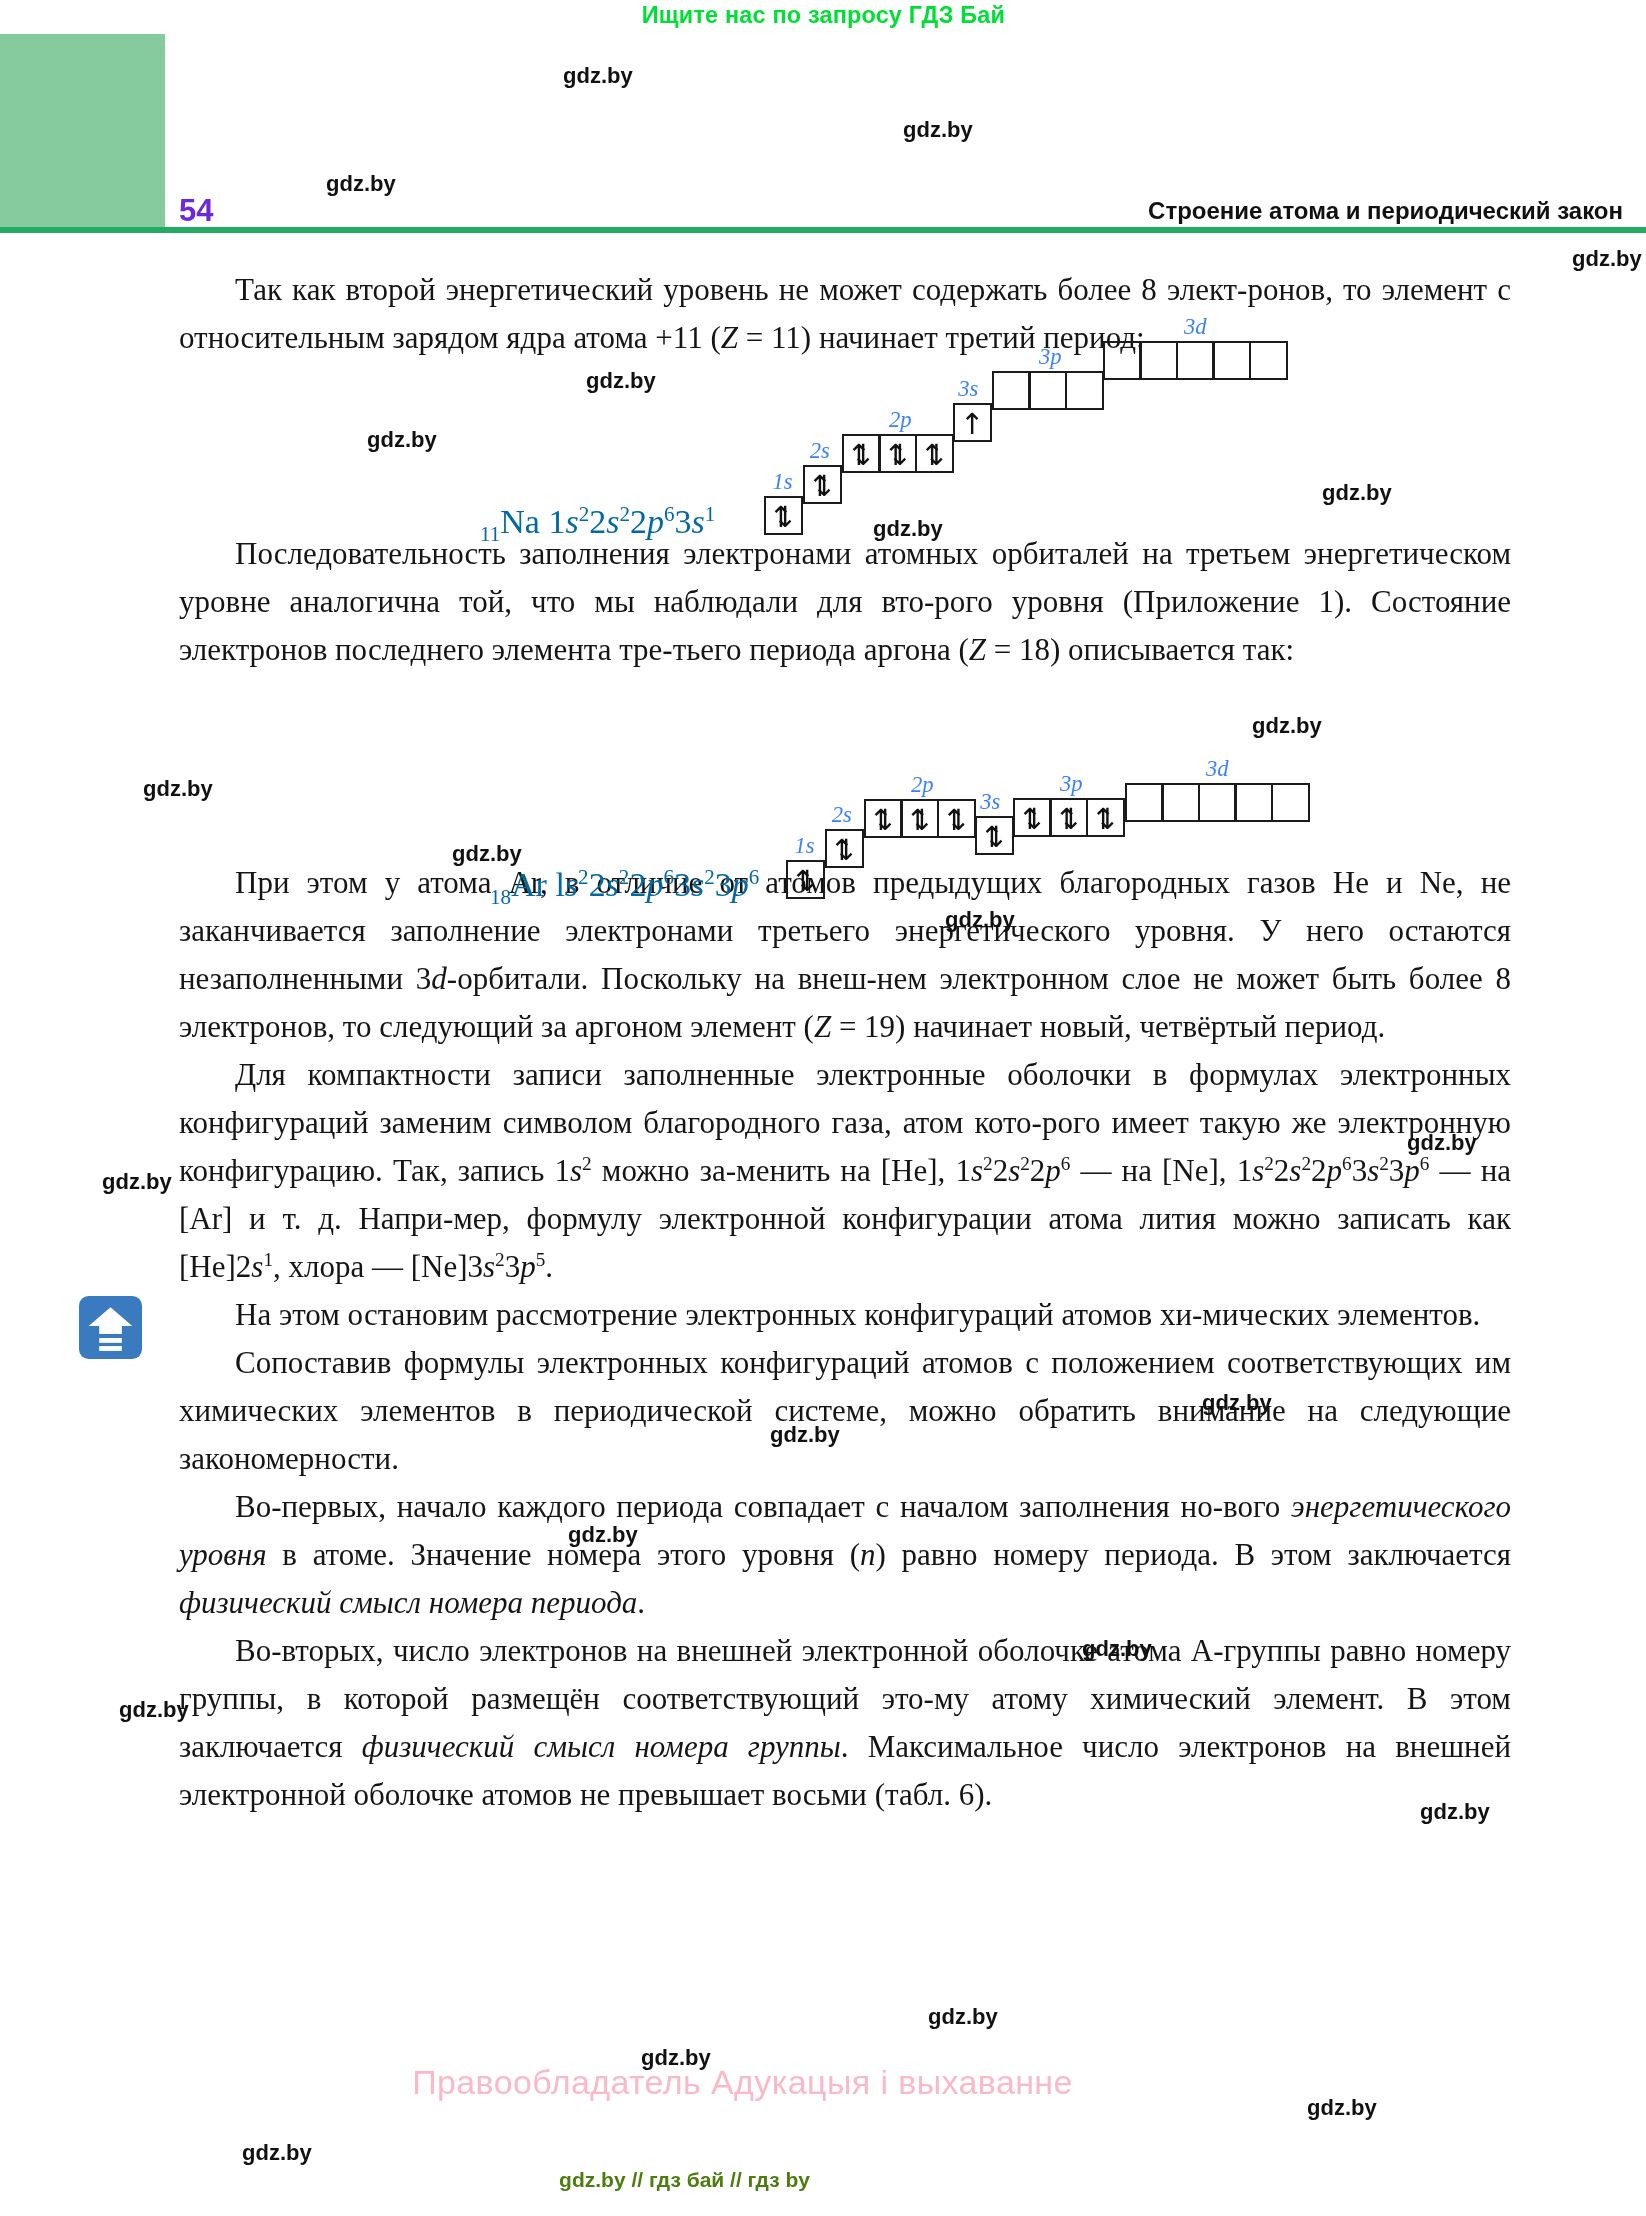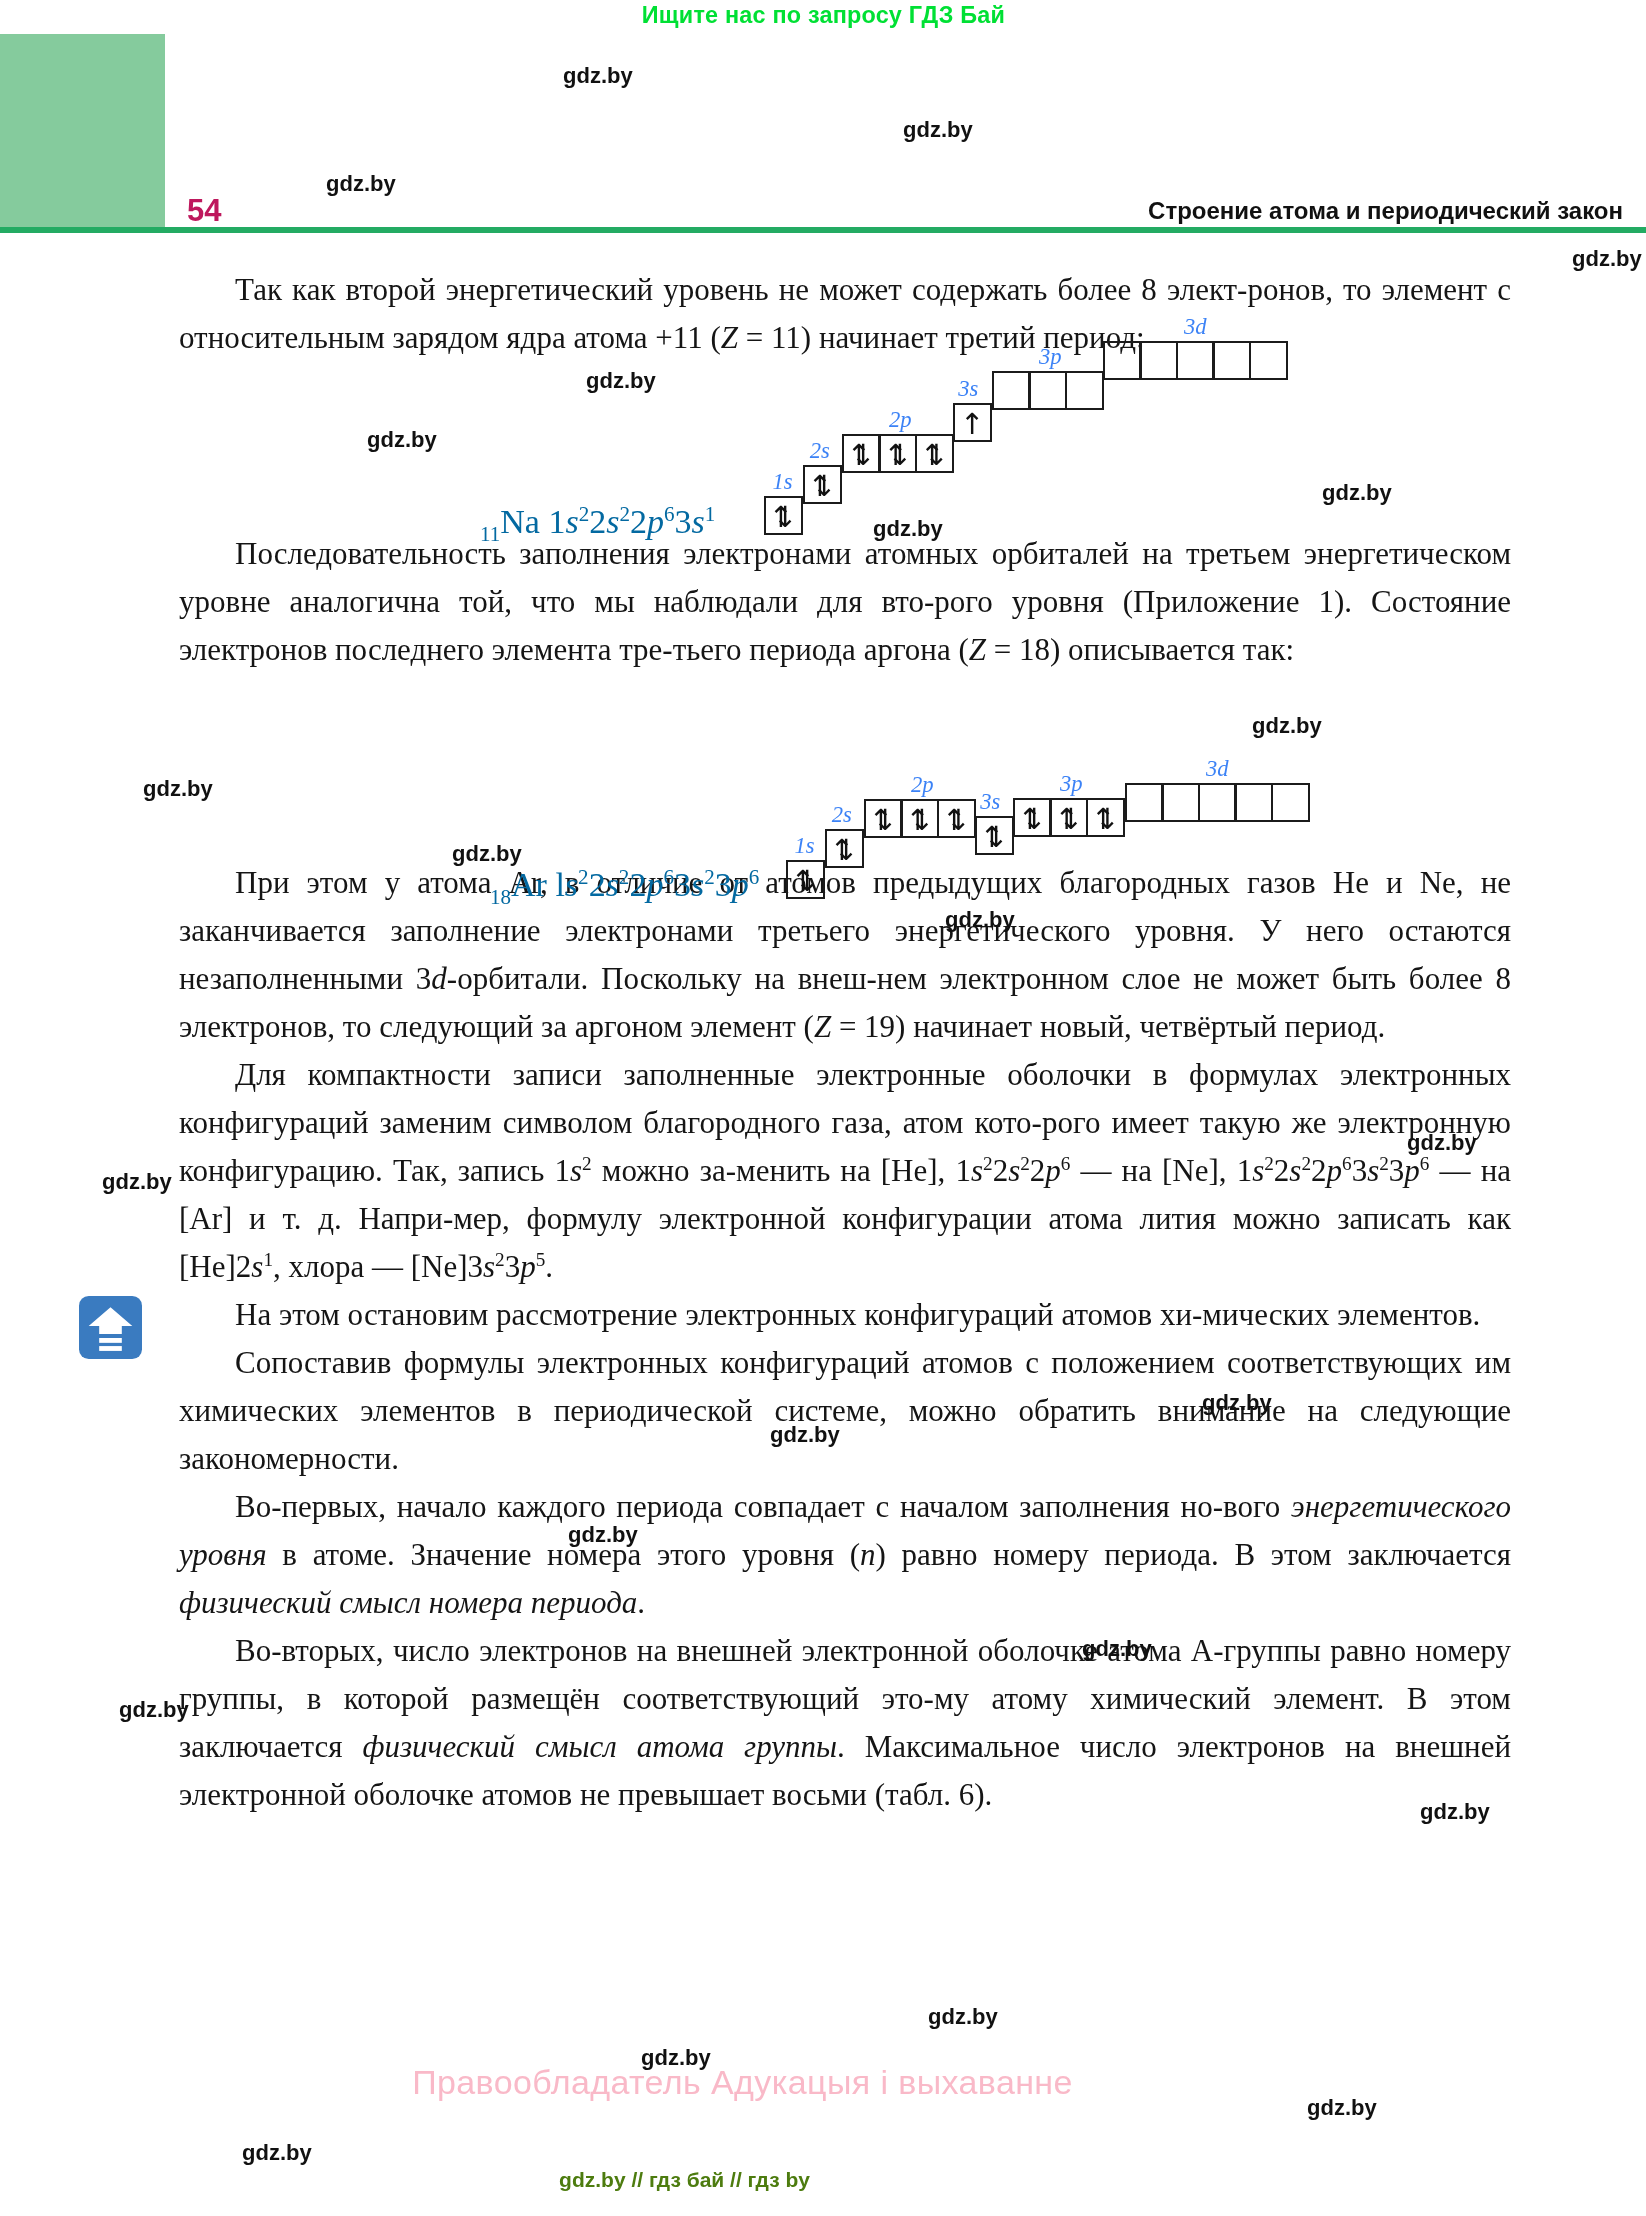--- a/index.html
+++ b/index.html
@@ -28,25 +28,25 @@
     left:0;top:34px;width:165px;height:193px;
     background:#85cb9d;
   }
   #green-rule{
     left:0;top:227px;width:1647px;height:5.6px;
     background:#23ab63;
   }
 
   
   #page-number{
-    left:187px;top:193px;
+    left:179px;top:193px;
     font-family:"Liberation Sans", sans-serif;
     font-weight:bold;
     font-size:31px;
-    color:#be185d;
+    color:#6d28d9;
   }
   #chapter-title{
     right:24px;top:197px;
     font-family:"Liberation Sans", sans-serif;
     font-weight:bold;
     font-size:24px;
     color:#111;
     white-space:nowrap;
   }
 
@@ -180,21 +180,21 @@
 
   <p class="body">
     Сопоставив&nbsp;формулы&nbsp;электронных&nbsp;конфигураций&nbsp;атомов&nbsp;с&nbsp;положением соответствующих им химических элементов в периодической системе, можно обратить внимание на следующие закономерности.
   </p>
 
   <p class="body">
     Во-первых, начало каждого периода совпадает с началом заполнения но-вого <i>энергетического уровня</i> в атоме. Значение номера этого уровня (<i>n</i>) равно номеру периода. В этом заключается <i>физический смысл номера периода</i>.
   </p>
 
   <p class="body">
-    Во-вторых,&nbsp;число&nbsp;электронов&nbsp;на&nbsp;внешней&nbsp;электронной&nbsp;оболочке&nbsp;атома А-группы равно номеру группы, в которой размещён соответствующий это-му атому химический элемент. В этом заключается <i>физический смысл атома группы</i>. Максимальное число электронов на внешней электронной оболочке атомов не превышает восьми (табл. 6).
+    Во-вторых,&nbsp;число&nbsp;электронов&nbsp;на&nbsp;внешней&nbsp;электронной&nbsp;оболочке&nbsp;атома А-группы равно номеру группы, в которой размещён соответствующий это-му атому химический элемент. В этом заключается <i>физический смысл номера группы</i>. Максимальное число электронов на внешней электронной оболочке атомов не превышает восьми (табл. 6).
   </p>
 
 </div>
 
 <div class="abs diagram-block" id="diagram-na" style="left:0;top:0;width:1647px;height:0;">
 
   <div class="formula" style="left:480px;top:503px;">
     <sub style="font-size:21px;">11</sub><span>Na</span>&nbsp;1<i>s</i><sup>2</sup>2<i>s</i><sup>2</sup>2<i>p</i><sup>6</sup>3<i>s</i><sup>1</sup>
   </div>
 

